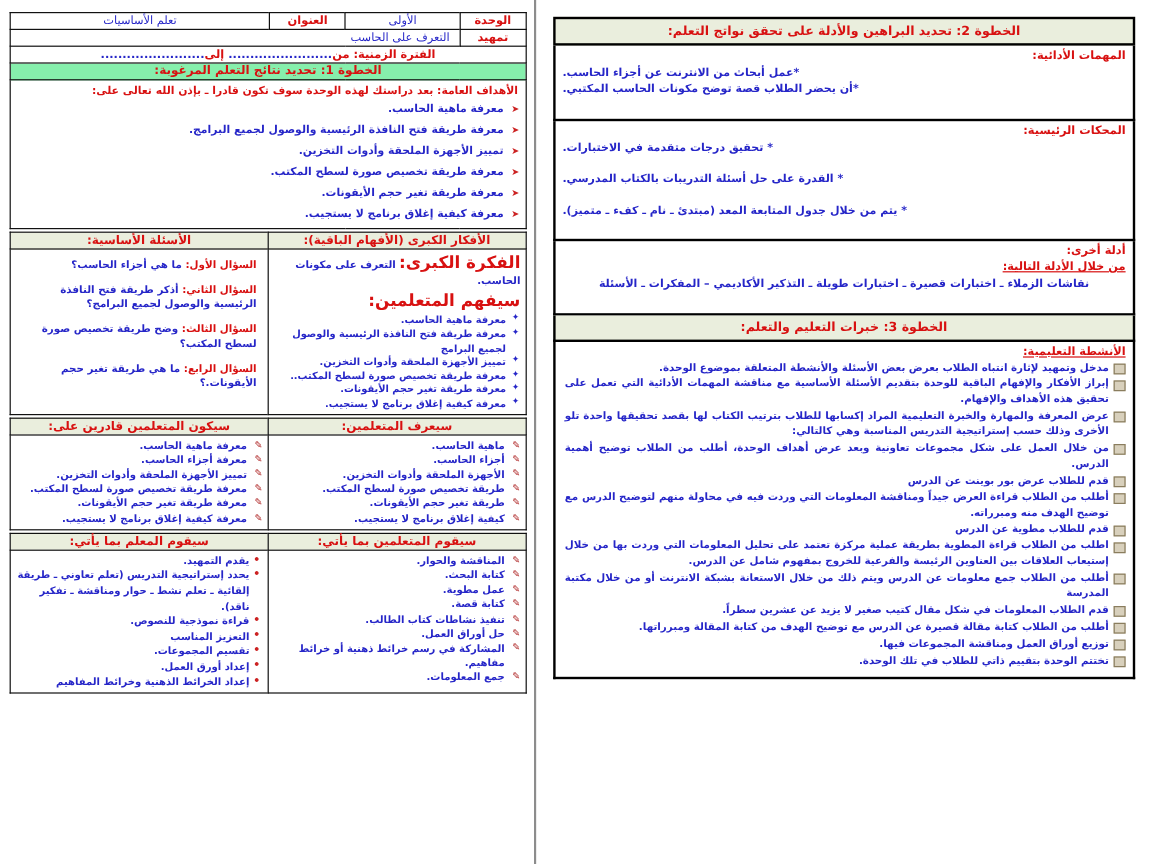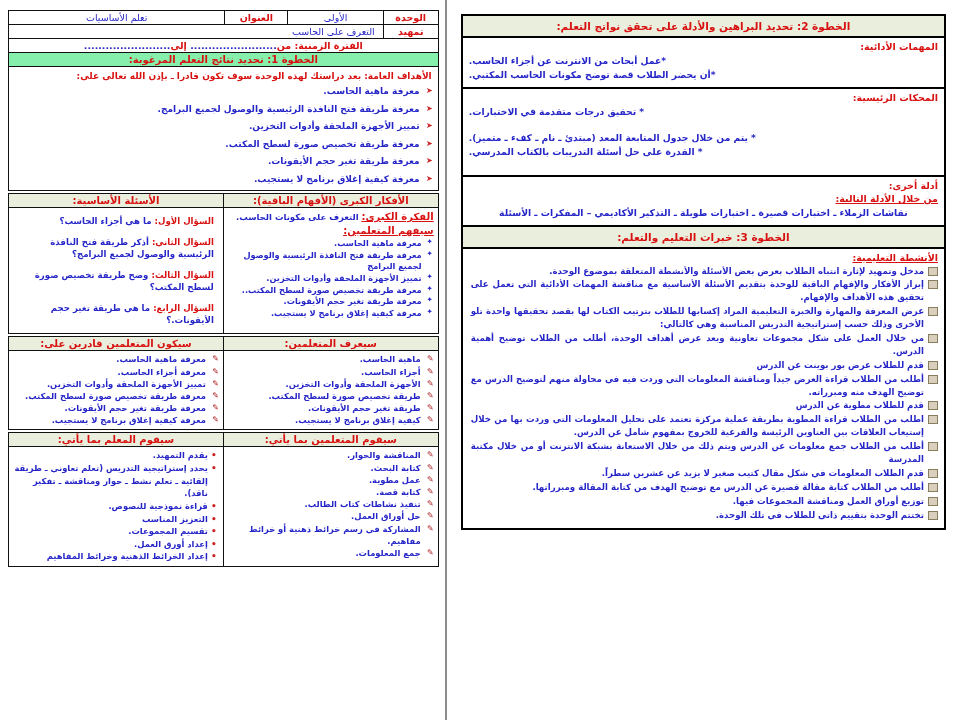--- a/index.html
+++ b/index.html
@@ -69,22 +69,22 @@
     padding:0 14px 0 2px;position:relative;
     margin-bottom:4px;
   }
   ul.plain li .bt{
     position:absolute;right:1px;top:0px;
     color:#cc2222;font-size:8px;
   }
 
   .cellbox{font-size:8.5px;line-height:1.4;}
   .redu{
-    color:#d81111;font-weight:bold;text-decoration:underline;
-    font-size:10px;
+    color:#d81111;font-weight:bold;
+    font-size:14px;
   }
   .redlab{color:#d81111;font-weight:bold;}
   .bluetxt{color:#2626c8;font-weight:bold;}
 
   ul.diamond{list-style:none;margin:0;padding:0;}
   ul.diamond li{
     color:#2626c8;font-weight:bold;font-size:8.2px;
     line-height:1.42;text-align:right;
     padding:0 12px 0 1px;position:relative;
   }
@@ -117,21 +117,21 @@
     position:absolute;right:2px;top:0px;color:#cc2222;font-size:9px;
   }
   .rhdr{
     background:#eaeedd;color:#d81111;font-weight:bold;
     font-size:10.5px;text-align:center;padding:4px 2px;
     border:2px solid #000;box-sizing:border-box;
   }
   .rsec{
     border-left:2px solid #000;border-right:2px solid #000;
     border-bottom:2px solid #000;box-sizing:border-box;
-    padding:3px 6px 4px 6px;
+    padding:3px 6px 16px 6px;
   }
   .rtitle{
     color:#d81111;font-weight:bold;font-size:9.5px;
     text-align:right;margin-bottom:2px;
   }
   .rtitle.u{text-decoration:underline;}
   ul.star{list-style:none;margin:0;padding:0;}
   ul.star li{
     color:#2626c8;font-weight:bold;font-size:9.2px;
     line-height:1.55;text-align:left;
@@ -171,22 +171,22 @@
       <ul class="star">
         <li>*عمل أبحاث من الانترنت عن أجزاء الحاسب.</li>
         <li>*أن يحضر الطلاب قصة توضح مكونات الحاسب المكتبي.</li>
       </ul>
     </div>
 
     <div class="rsec">
       <div class="rtitle">المحكات الرئيسية:</div>
       <ul class="star spaced">
         <li>* تحقيق درجات متقدمة في الاختبارات.</li>
+        <li>* القدرة على حل أسئلة التدريبات بالكتاب المدرسي.</li>
         <li style="margin-bottom:0;">* يتم من خلال جدول المتابعة المعد (مبتدئ  ـ نام ـ كفء ـ متميز).</li>
-        <li>* القدرة على حل أسئلة التدريبات بالكتاب المدرسي.</li>
       </ul>
     </div>
 
     <div class="rsec">
       <div class="rtitle">أدلة أخرى:</div>
       <div class="rtitle u">من خلال الأدلة التالية:</div>
       <div class="centerline">نقاشات الزملاء ـ اختبارات قصيرة ـ اختبارات طويلة ـ التذكير الأكاديمي – المفكرات ـ الأسئلة</div>
     </div>
 
     <div class="rhdr" style="border-top:none;">الخطوة 3: خبرات التعليم والتعلم:</div>

